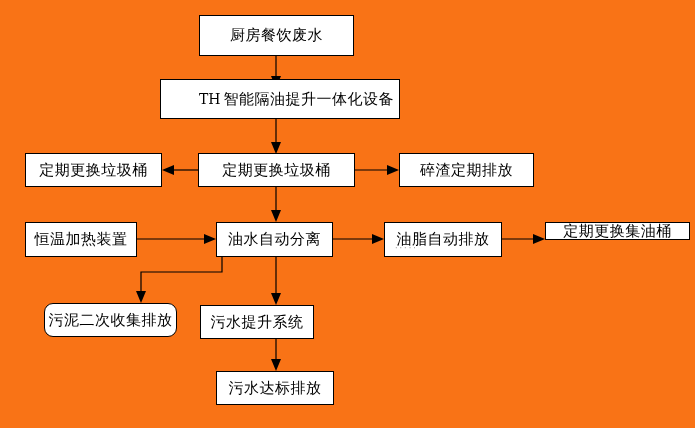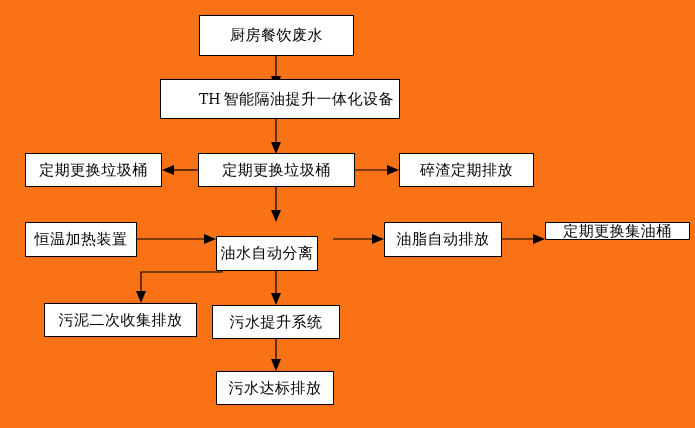--- a/index.html
+++ b/index.html
@@ -127,38 +127,38 @@
   </div>
 
   <div class="node" style="left:399px; top:153px; width:135px; height:34px;">
     <span class="label">碎渣定期排放</span>
   </div>
 
   <div class="node" style="left:25px; top:222px; width:112px; height:35px;">
     <span class="label">恒温加热装置</span>
   </div>
 
-  <div class="node" style="left:216px; top:236px; width:102px; height:35px;">
+  <div class="node" style="left:216px; top:222px; width:117px; height:35px;">
     <span class="label">油水自动分离</span>
   </div>
 
   <div class="node" style="left:384px; top:222px; width:118px; height:35px;">
     <span class="label">油脂自动排放</span>
     <span class="dots">·····</span>
   </div>
 
   <div class="node" style="left:545px; top:222px; width:145px; height:18px;">
     <span class="label">定期更换集油桶</span>
   </div>
 
-  <div class="node" style="left:44px; top:303px; width:153px; height:34px;">
+  <div class="node" style="left:44px; top:303px; width:133px; height:34px;border-radius:9px;">
     <span class="label">污泥二次收集排放</span>
   </div>
 
-  <div class="node" style="left:212px; top:305px; width:128px; height:34px;">
+  <div class="node" style="left:200px; top:305px; width:114px; height:34px;">
     <span class="label">污水提升系统</span>
   </div>
 
   <div class="node" style="left:216px; top:371px; width:118px; height:34px;">
     <span class="label">污水达标排放</span>
   </div>
 
 </div>
 
 </body></html>

